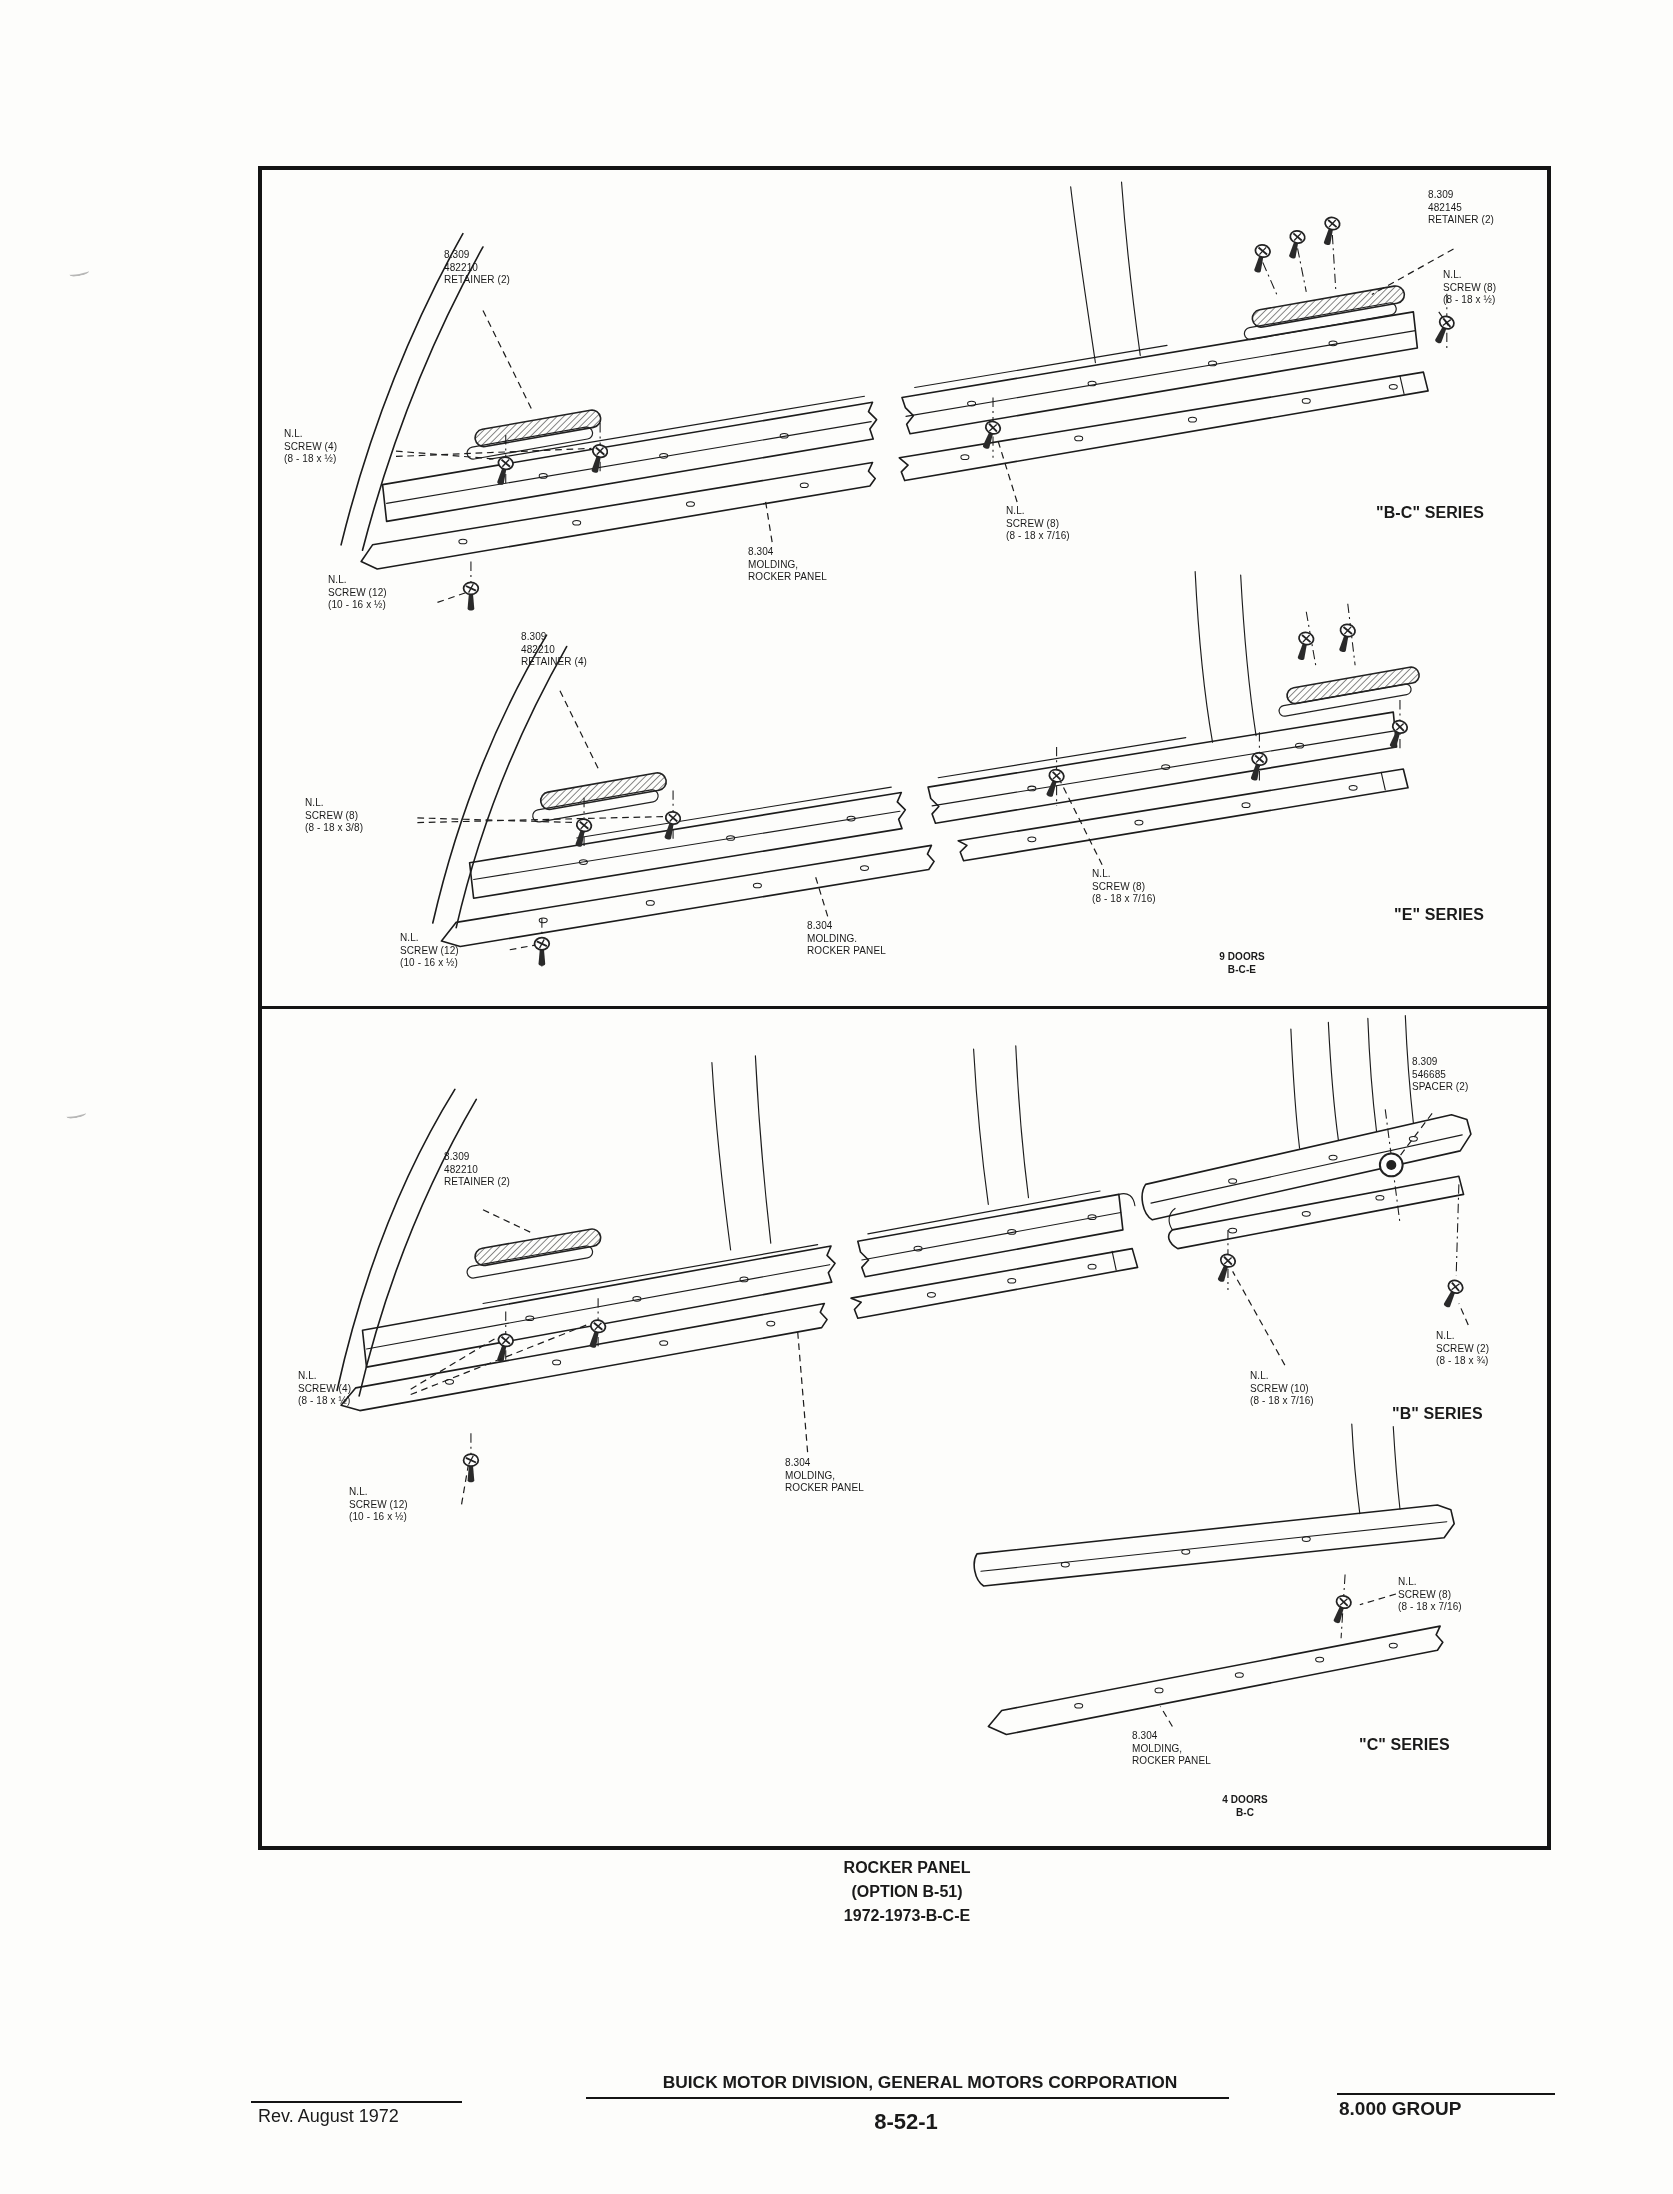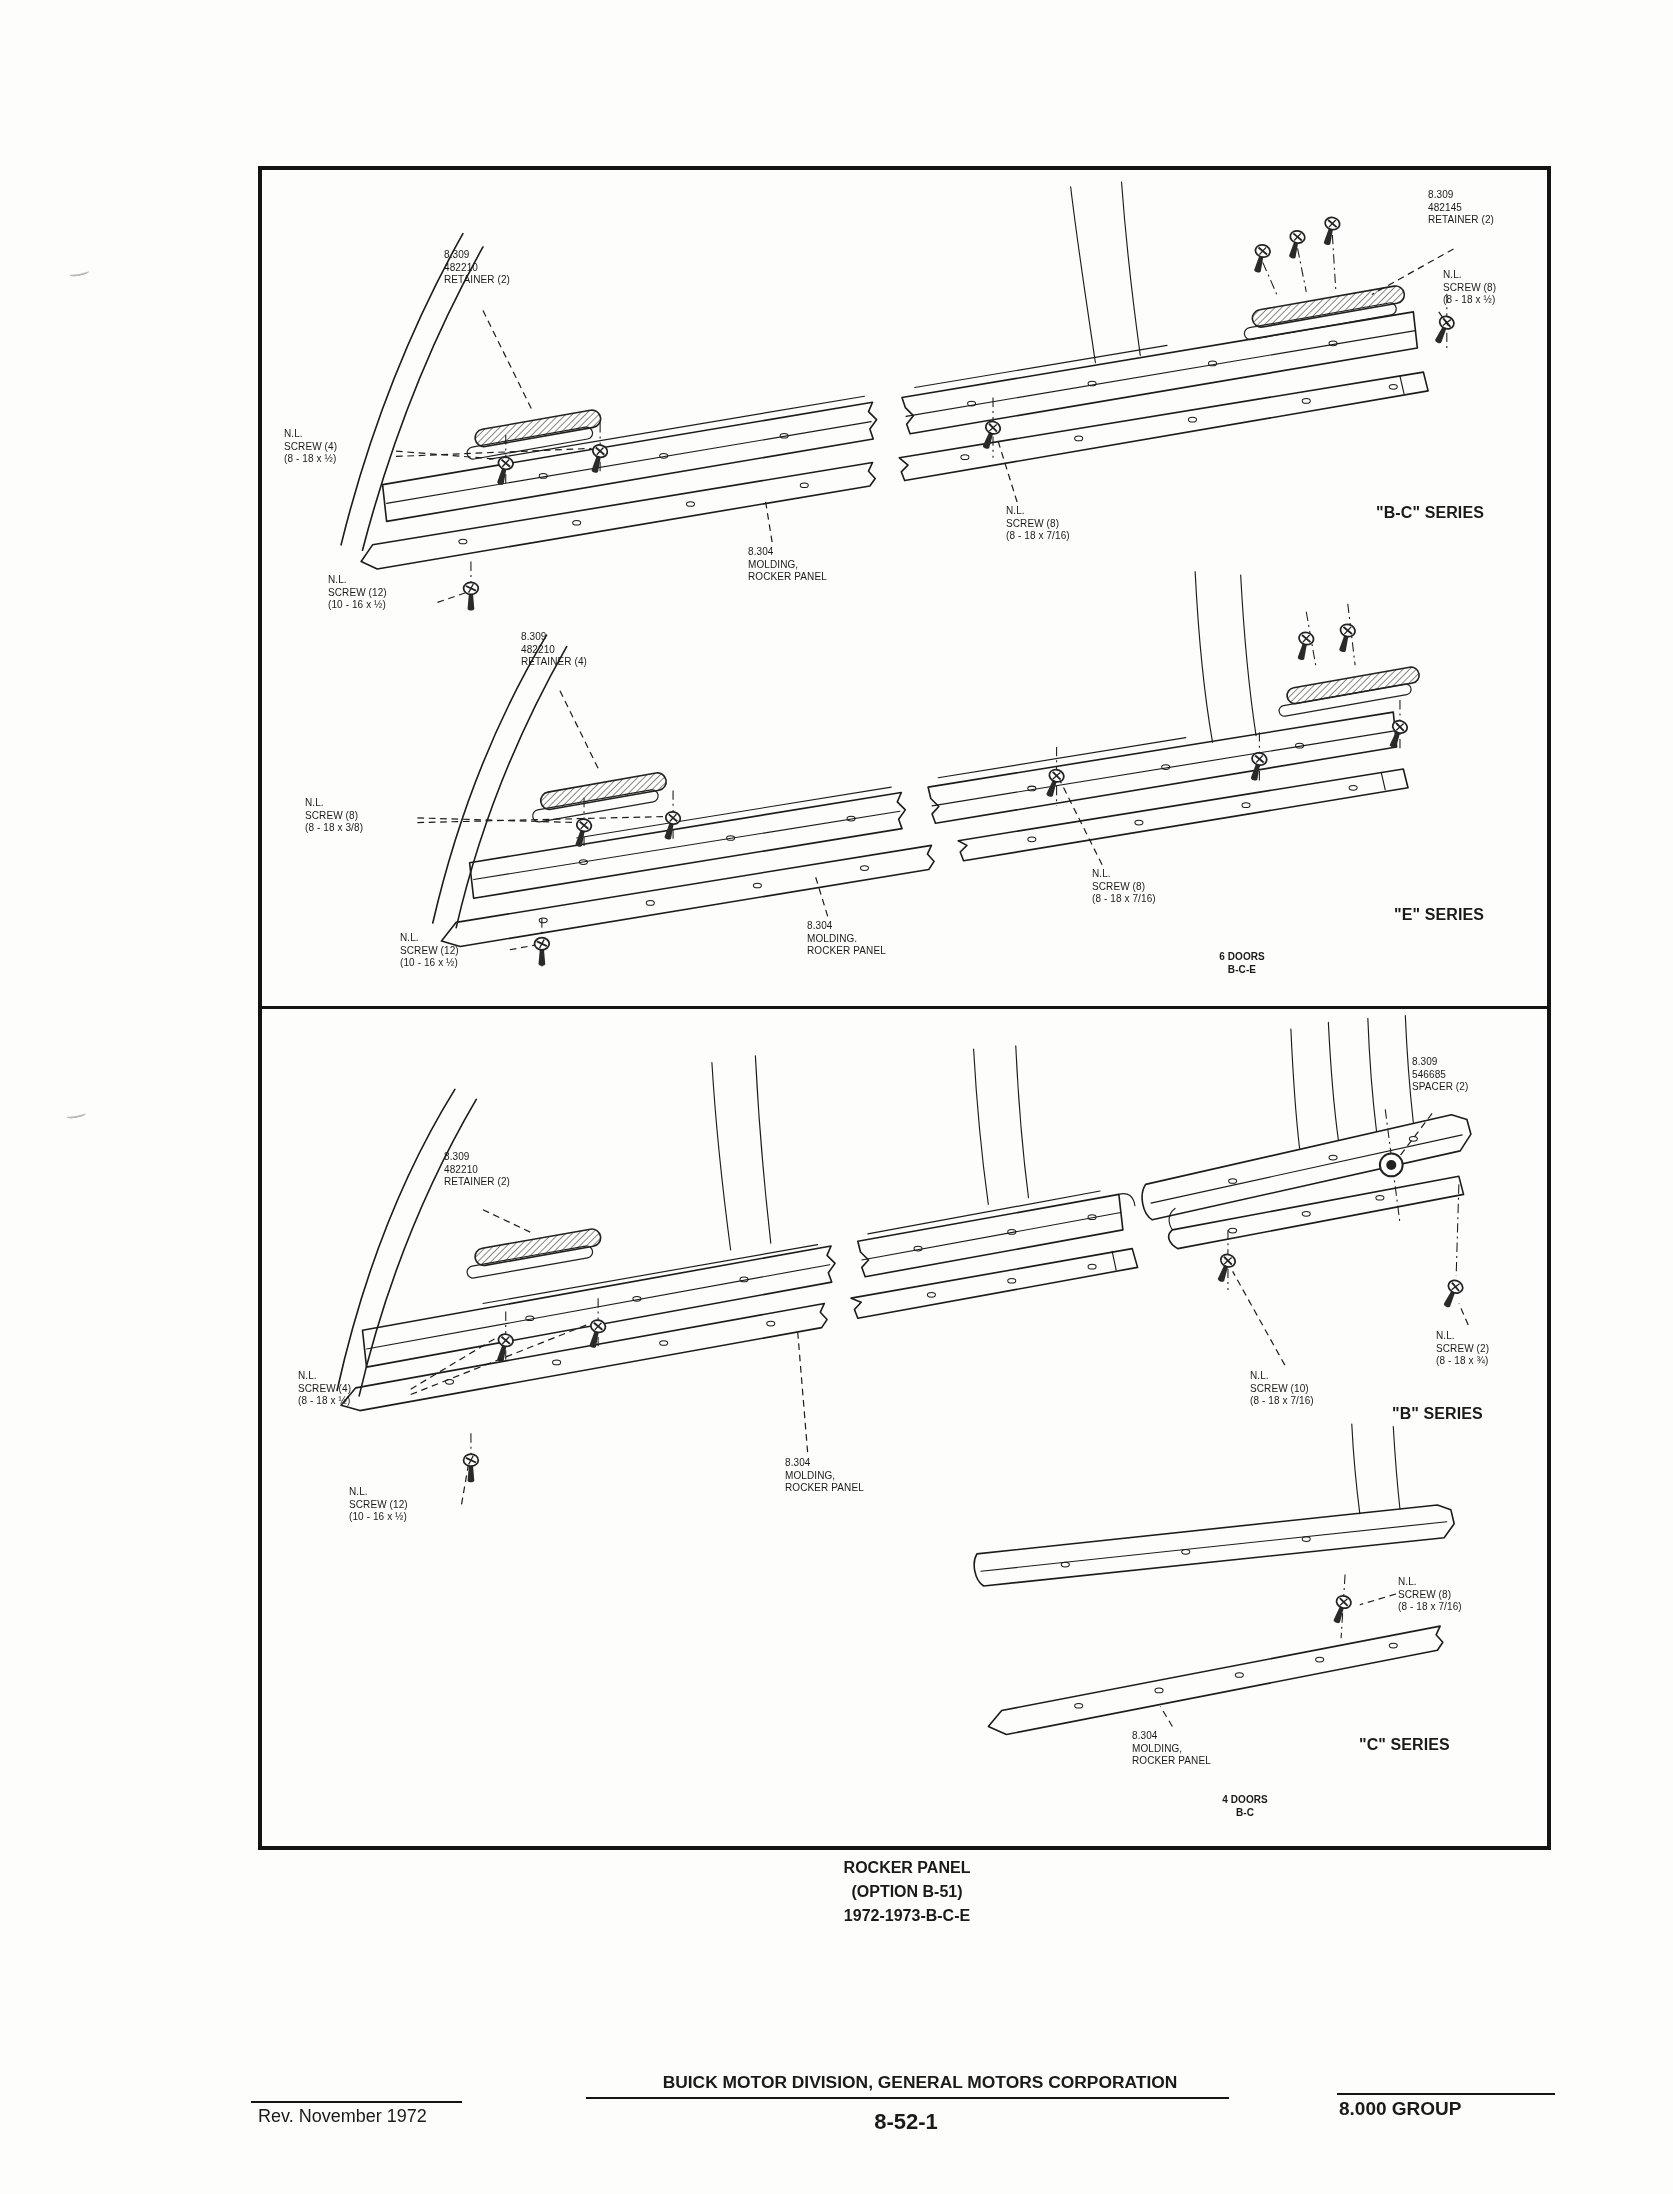--- a/index.html
+++ b/index.html
@@ -335,21 +335,21 @@
   <div class="lbl" style="left:1092px; top:868px;">N.L.
 SCREW (8)
 (8 - 18 x 7/16)</div>
   <div class="lbl" style="left:807px; top:920px;">8.304
 MOLDING.
 ROCKER PANEL</div>
   <div class="lbl series" style="position:absolute; left:1394px; top:905px;">"E" SERIES</div>
   <div class="lbl" style="left:400px; top:932px;">N.L.
 SCREW (12)
 (10 - 16 x ½)</div>
-  <div class="lbl bold center" style="left:1165px; top:951px; width:154px;">6 DOORS
+  <div class="lbl bold center" style="left:1165px; top:951px; width:154px;">9 DOORS
 B-C-E</div>
 
   <div class="lbl" style="left:1412px; top:1056px;">8.309
 546685
 SPACER (2)</div>
   <div class="lbl" style="left:444px; top:1151px;">8.309
 482210
 RETAINER (2)</div>
   <div class="lbl" style="left:298px; top:1370px;">N.L.
 SCREW (4)
@@ -381,17 +381,17 @@
   <div class="caption">ROCKER PANEL
 (OPTION B-51)
 1972-1973-B-C-E</div>
 
   <div class="rule" style="left:251px; top:2101px; width:211px;"></div>
   <div class="rule" style="left:586px; top:2097px; width:643px;"></div>
   <div class="rule" style="left:1337px; top:2093px; width:218px;"></div>
 
   <div class="footer-company">BUICK MOTOR DIVISION, GENERAL MOTORS CORPORATION</div>
   <div class="footer-page">8-52-1</div>
-  <div class="footer-rev">Rev. November 1972</div>
+  <div class="footer-rev">Rev. August 1972</div>
   <div class="footer-group">8.000 GROUP</div>
 
 </div>
 
 
 </body></html>

